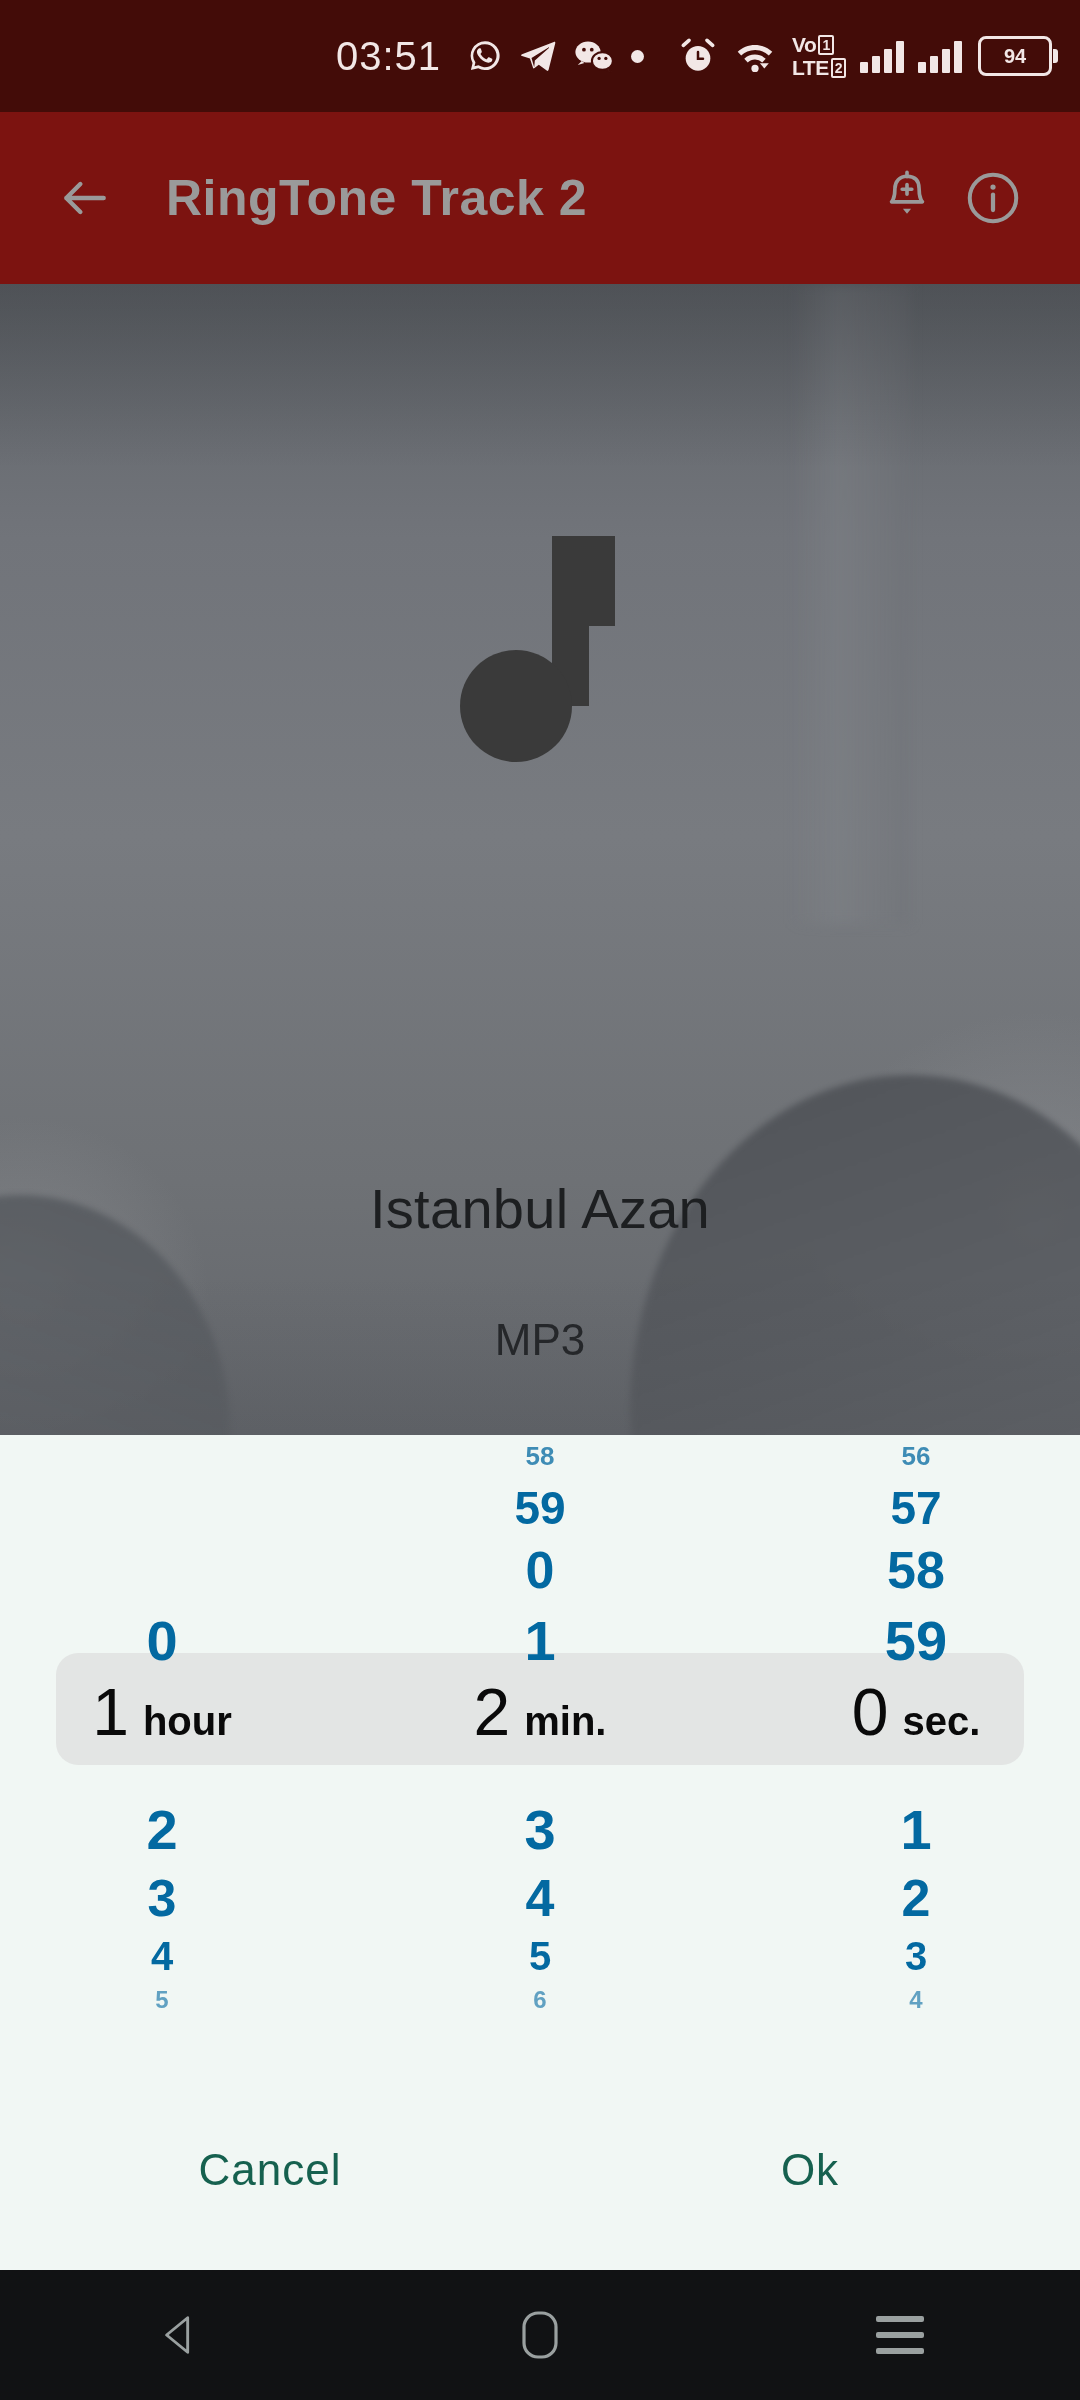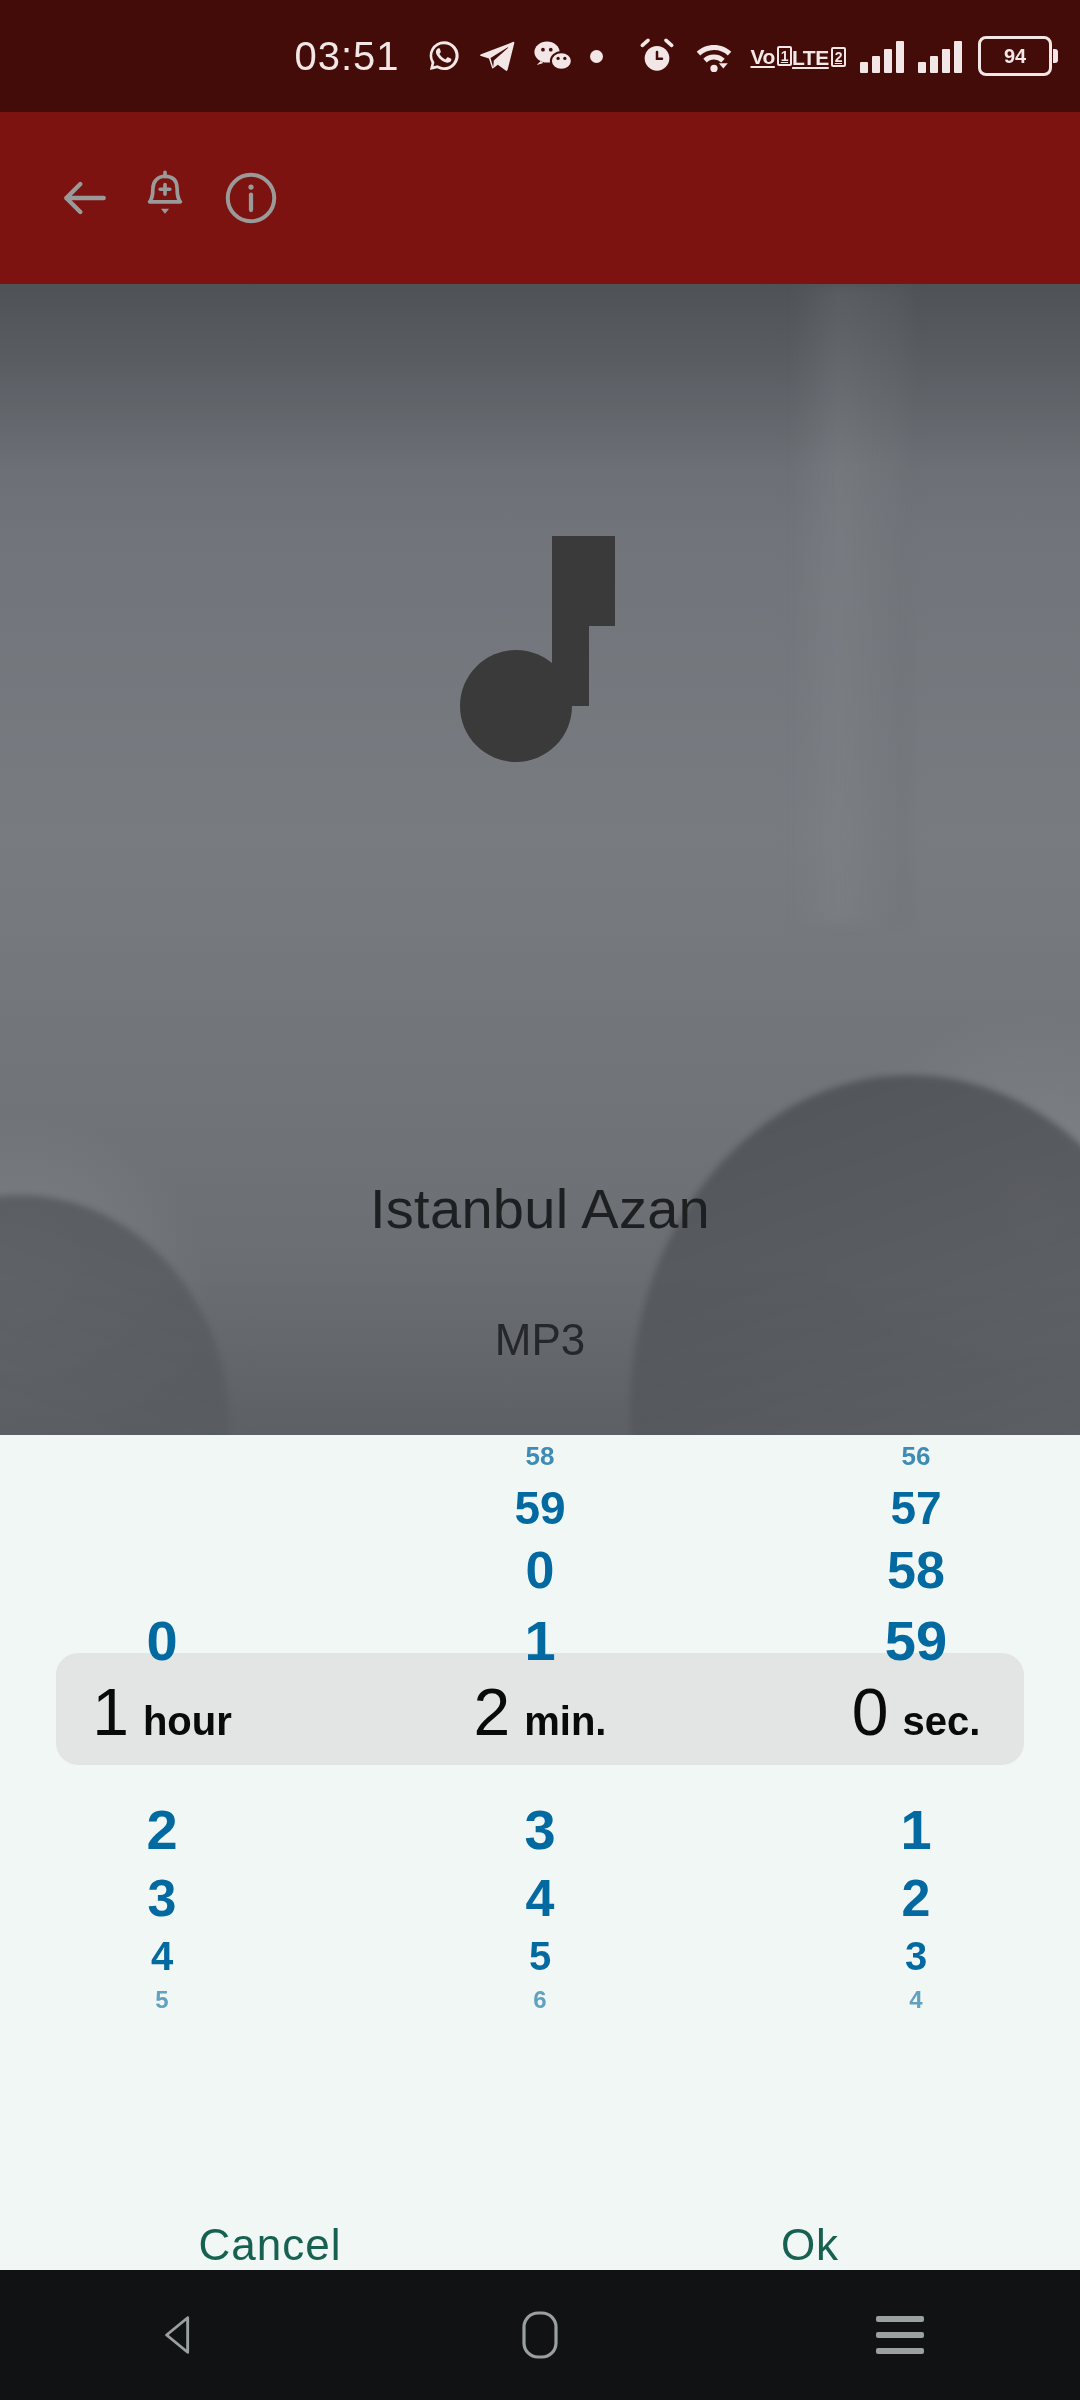--- a/index.html
+++ b/index.html
@@ -25,24 +25,23 @@
   }
   .sb-left{flex:1 1 auto;}
   .sb-right{display:flex;align-items:center;gap:0;}
   .sb-time{
     color:#f2e7e6;font-size:40px;font-weight:400;letter-spacing:1px;
     margin-right:26px;line-height:1;
   }
   .sb-ico{display:inline-flex;align-items:center;justify-content:center;margin-right:16px;}
   .sb-dot{width:13px;height:13px;border-radius:50%;background:#f2e7e6;display:inline-block;}
   .volte{
-    display:inline-flex;flex-direction:row;justify-content:center;
+    display:inline-flex;flex-direction:column;justify-content:center;
     color:#f2e7e6;font-weight:700;line-height:1;margin-right:14px;
     font-family:"Liberation Sans",sans-serif;
-    text-decoration:underline;
   }
   .volte .vrow{display:flex;align-items:center;gap:2px;font-size:21px;letter-spacing:-0.5px;}
   .volte .vbadge{
     border:2px solid #f2e7e6;font-size:14px;line-height:1;
     padding:1px 2px;border-radius:2px;
   }
   .bars{display:inline-flex;align-items:flex-end;gap:4px;height:34px;margin-right:14px;}
   .bars i{display:block;width:8px;background:#f2e7e6;border-radius:1px;}
   .bars i:nth-child(1){height:11px;}
   .bars i:nth-child(2){height:17px;}
@@ -161,21 +160,21 @@
   .col .cell.r7{height:54px;font-size:40px;}
   .col .cell.r8{height:34px;font-size:24px;opacity:.6;}
 
   
   .col.hour{transform:translateX(-18px);}
   .col.min{transform:translateX(0px);}
   .col.sec{transform:translateX(16px);}
 
   #actions{
     position:relative;width:1080px;height:200px;
-    display:flex;align-items:flex-end;
+    display:flex;align-items:center;
   }
   #actions .btn{
     flex:1 1 0;text-align:center;
     color:#16614f;font-size:44px;font-weight:400;letter-spacing:1px;
   }
 
   
   #navbar{
     position:absolute;left:0;bottom:0;width:1080px;height:130px;
     background:#111214;display:flex;align-items:center;
@@ -272,20 +271,21 @@
       </span>
     </div>
   </div>
 
   <div id="appbar">
     <div class="back">
       <svg width="56" height="56" viewBox="0 0 24 24">
         <path d="M20 12H4M10 6l-6 6 6 6" stroke="#9a9a9a" stroke-width="1.9" fill="none" stroke-linecap="round" stroke-linejoin="round"></path>
       </svg>
     </div>
+    <div class="title">RingTone Track 2</div>
     <div class="act">
       <svg width="58" height="58" viewBox="0 0 24 24">
         <path d="M12 3c-3 0-5 2.2-5 5.1 0 4.2-1.4 5.5-1.4 5.5h12.8S17 12.3 17 8.1C17 4.2 15 3 12 3z" stroke="#9a9a9a" stroke-width="1.5" fill="none" stroke-linejoin="round"></path>
         <path d="M12 1.4v1.8" stroke="#9a9a9a" stroke-width="1.5" stroke-linecap="round"></path>
         <path d="M10 8.4h4M12 6.4v4" stroke="#9a9a9a" stroke-width="1.5" stroke-linecap="round"></path>
         <path d="M10.3 16.4h3.4l-1.7 2.1z" fill="#9a9a9a"></path>
       </svg>
     </div>
     <div class="act">
       <svg width="60" height="60" viewBox="0 0 24 24">

